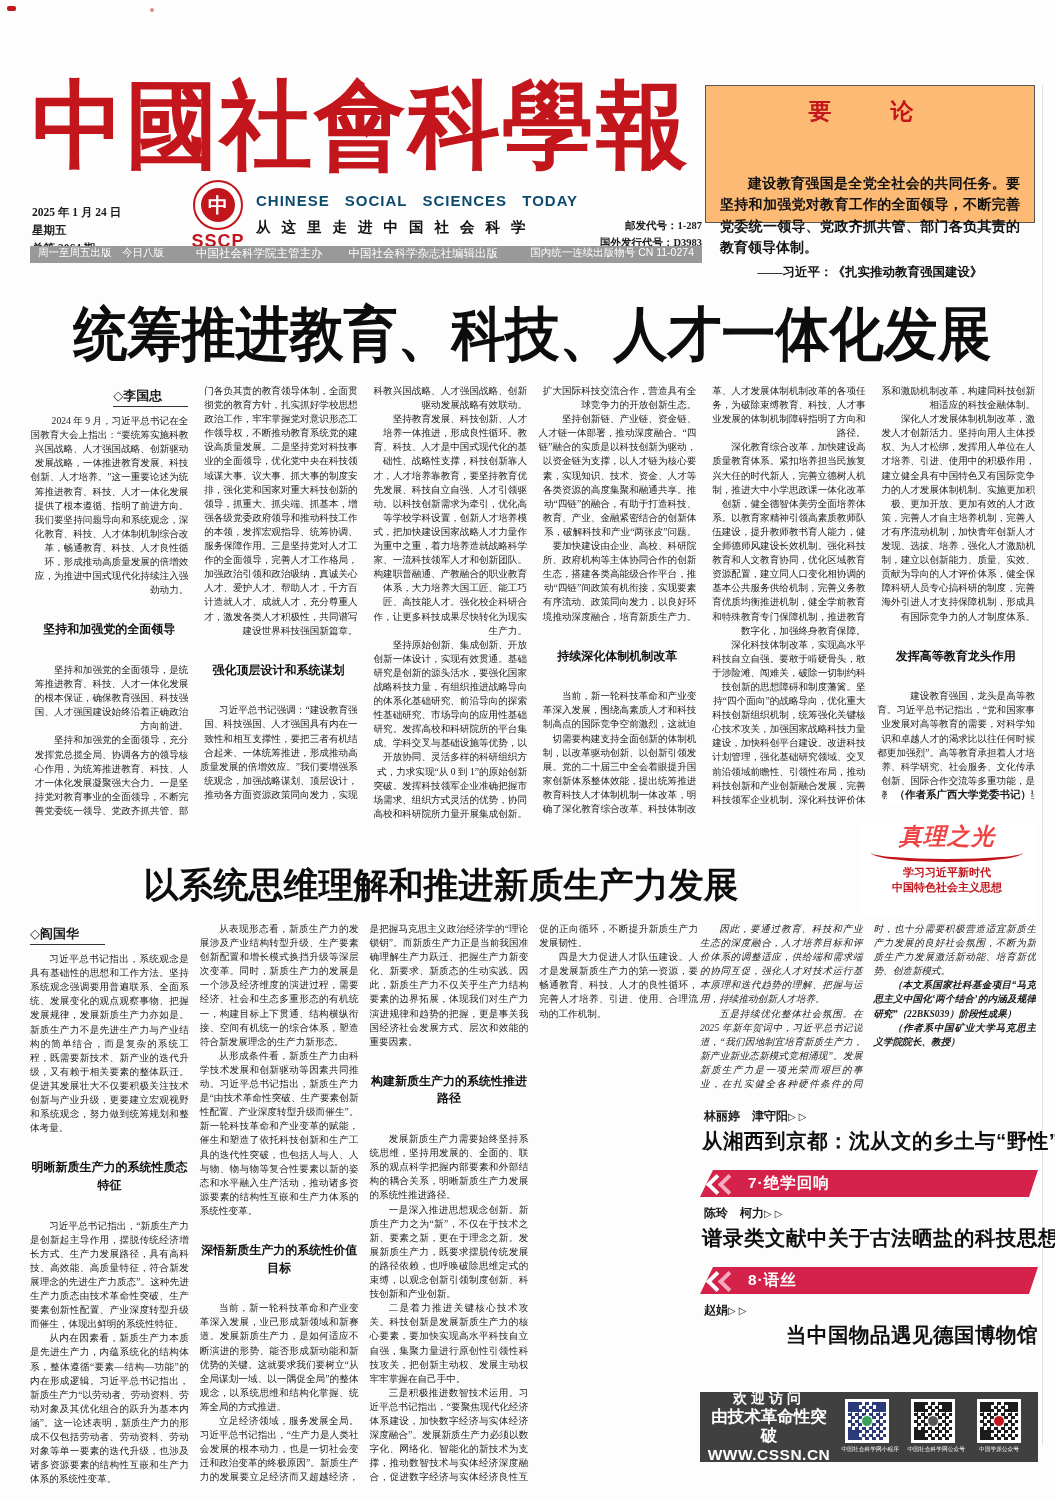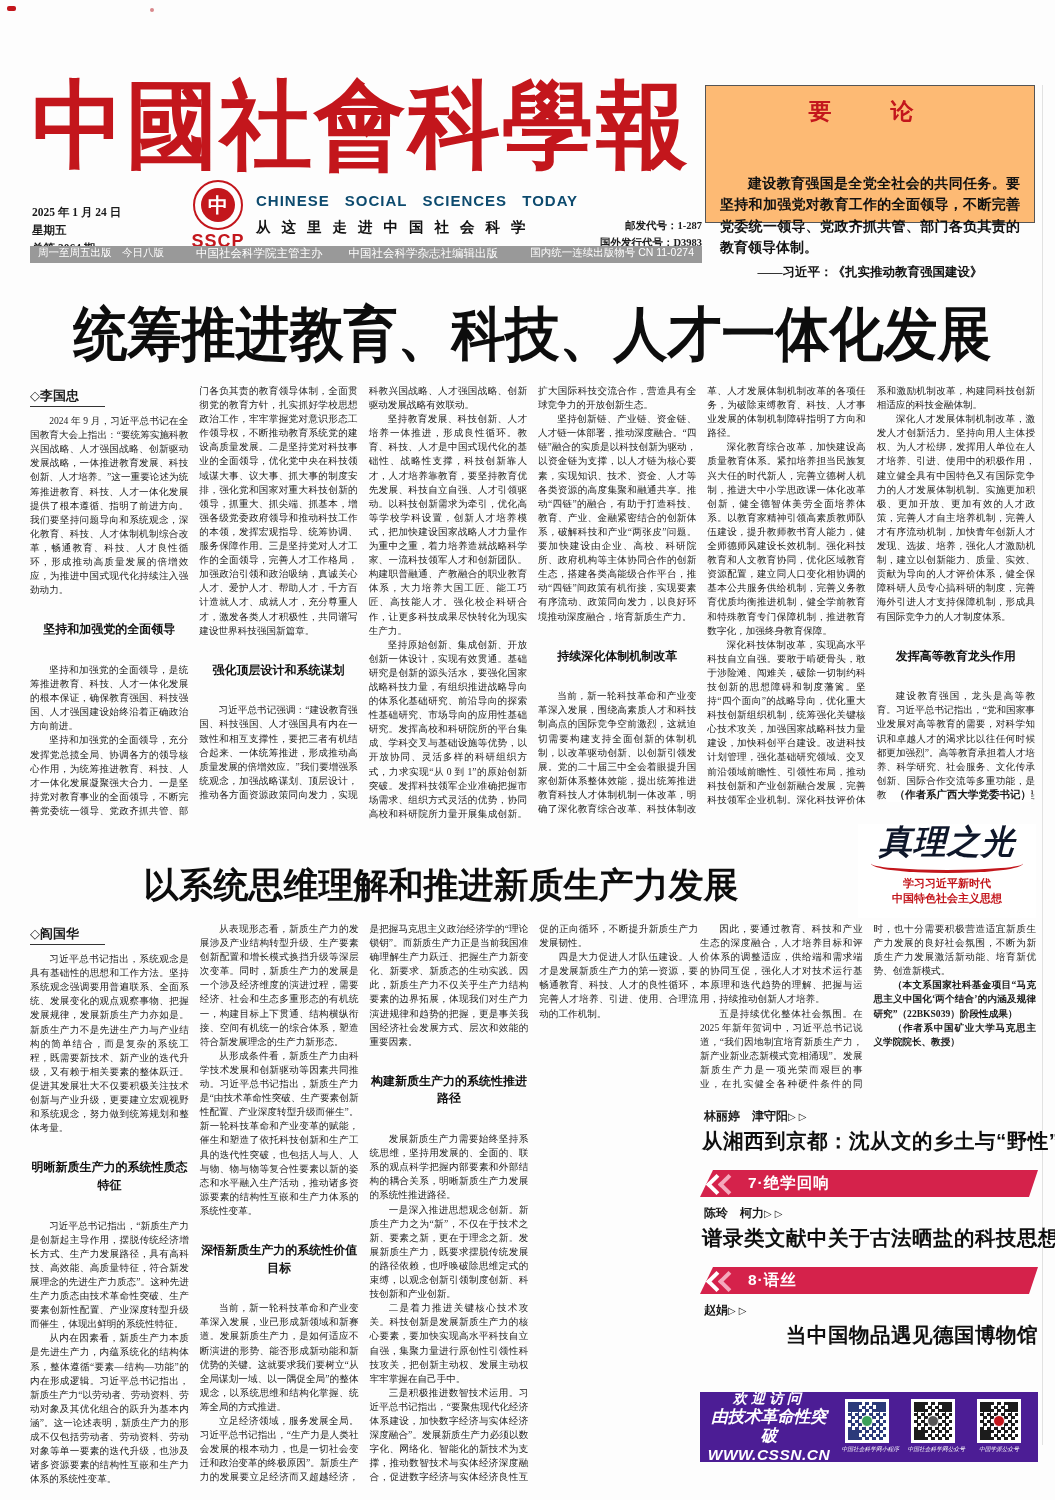--- a/index.html
+++ b/index.html
@@ -40,54 +40,54 @@
   .yaolun-body{font-size:14px;font-weight:bold;line-height:1.52;text-align:justify;text-indent:2em;color:#111;margin-top:46px;}
   .yaolun-attr{font-size:12.5px;font-weight:bold;margin-top:6px;text-align:center;color:#111;}
   
   .headline1{position:absolute;left:30px;top:296px;width:1005px;text-align:center;
     font-size:54px;font-weight:900;color:#0d0d0d;letter-spacing:0;white-space:nowrap;transform:scaleY(1.08);transform-origin:top center;}
   .headline2{position:absolute;left:30px;top:862px;width:822px;text-align:center;
     font-size:35px;font-weight:900;color:#0d0d0d;white-space:nowrap;}
   
   .art-cols{font-size:9.6px;line-height:1.47;text-align:justify;color:#1c1c1c;
     column-fill:auto;overflow:hidden;}
-  .a1{position:absolute;left:30px;top:384px;width:1005px;height:442px;column-count:6;column-gap:11px;}
+  .a1{position:absolute;left:30px;top:384px;width:1005px;height:442px;column-count:6;column-gap:11px;text-align:right;}
   .a2{position:absolute;left:30px;top:922px;width:668px;height:572px;column-count:4;column-gap:11px;}
-  .a2b{position:absolute;left:700px;top:922px;width:336px;height:172px;column-count:2;column-gap:11px;}
+  .a2b{position:absolute;left:700px;top:922px;width:336px;height:172px;column-count:2;column-gap:11px;font-style:italic;}
   .para{margin:0;text-indent:2em;}
   .subhead{font-family:"Liberation Sans","DejaVu Sans",sans-serif;font-weight:bold;font-size:12px;
     text-align:center;margin:24px 0;color:#111;}
   .byline-wrap{margin:2px 0 9px;}
   .byline{font-size:13px;font-weight:bold;border-bottom:1.5px solid #333;padding:0 26px 3px 0;}
   .sig1{position:absolute;right:4px;top:404px;background:#fff;padding-left:8px;
     font-size:10.5px;font-weight:bold;}
   .fund-note,.sig2{font-weight:bold;margin:0;text-indent:2em;}
   
   .truth{position:absolute;left:858px;top:824px;width:178px;height:94px;text-align:center;background:#fff;}
-  .truth-title{color:#0f172a;font-size:33px;font-weight:900;font-style:italic;letter-spacing:1px;line-height:1.1;}
+  .truth-title{color:#ef4444;font-size:23px;font-weight:900;font-style:italic;letter-spacing:1px;line-height:1.1;}
   .truth-arc{width:152px;height:16px;margin:-6px auto 3px;border-bottom:3px solid #c3161c;border-radius:50%;}
   .truth-l1,.truth-l2{color:#c3161c;font-weight:bold;font-size:11px;line-height:1.3;
     font-family:"Liberation Sans","DejaVu Sans",sans-serif;}
   
   .teasers{position:absolute;left:700px;top:1100px;width:338px;}
   .banner{height:27px;background:#d5224b;color:#fff;position:relative;display:flex;align-items:center;
     padding-left:48px;box-sizing:border-box;font-family:"Liberation Sans","DejaVu Sans",sans-serif;
     font-weight:bold;font-size:15.5px;letter-spacing:1px;
     clip-path:polygon(13px 0,100% 0,calc(100% - 9px) 100%,0 100%);}
   .chev{position:absolute;top:7px;width:11px;height:11px;border-left:4px solid #fff;border-bottom:4px solid #fff;transform:rotate(45deg);}
   .chev1{left:9px;}
   .chev2{left:21px;border-color:#f4a9bd;}
   .t-authors{margin:8px 0 2px 4px;font-family:"Liberation Sans","DejaVu Sans",sans-serif;
     font-weight:bold;font-size:12px;color:#1a1a1a;}
   .t-arrows{font-size:10px;letter-spacing:3px;}
   .t-headline{margin:2px 0 15px 2px;font-family:"Liberation Sans","DejaVu Sans",sans-serif;
     font-weight:900;font-size:20.5px;color:#0f0f0f;letter-spacing:0.5px;white-space:nowrap;text-align:right;}
   
-  .cssn{position:absolute;left:700px;top:1392px;width:338px;height:70px;background:#4c1d95;
-    display:flex;align-items:center;padding:0 6px;box-sizing:border-box;font-style:italic;}
+  .cssn{position:absolute;left:700px;top:1392px;width:338px;height:70px;background:#404040;
+    display:flex;align-items:center;padding:0 6px;box-sizing:border-box;}
   .cssn-text{width:126px;color:#fff;text-align:center;line-height:1.18;
     font-family:"Liberation Sans","DejaVu Sans",sans-serif;font-weight:900;}
   .cssn-l1{font-size:14px;letter-spacing:4px;}
   .cssn-l2{font-size:16.5px;}
   .cssn-l3{font-size:15.5px;letter-spacing:0.5px;}
   .qr{width:62px;margin-left:4px;text-align:center;}
   .qr-img{width:44px;height:44px;background:#fff;margin:0 auto;padding:3px;box-sizing:border-box;position:relative;}
   .qr-pat{width:100%;height:100%;
     background:
       linear-gradient(var(--qc) 0 0) 0 0/10px 10px no-repeat,

